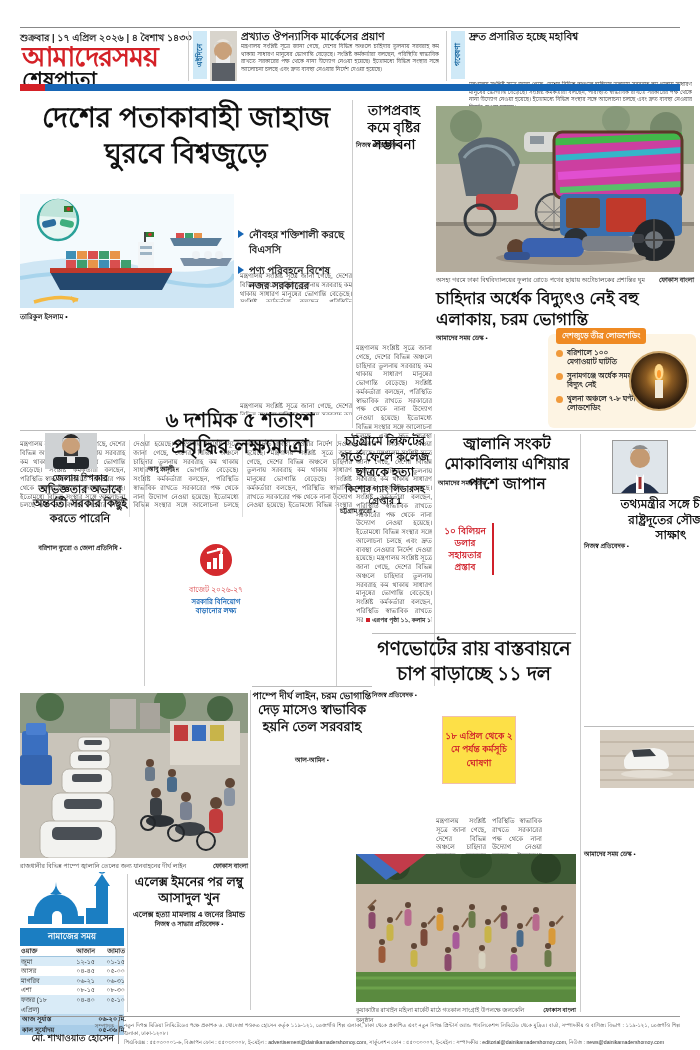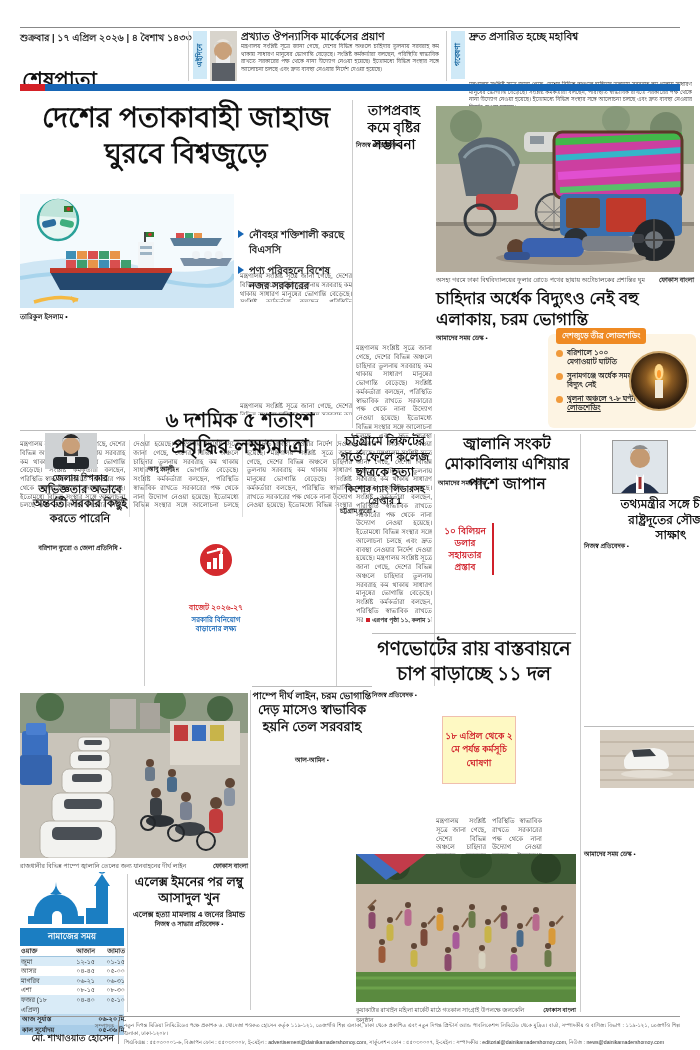--- a/index.html
+++ b/index.html
@@ -30,20 +30,21 @@
   .ptfoot span:last-child{text-align:right;}
 </style>
 </head>
 <body>
 
 <div id="page">
 
   <div class="abs hline" style="left:20px;top:27px;width:660px;background:#888;"></div>
   <div class="abs" style="left:20px;top:31px;font-size:9.5px;font-weight:bold;">শুক্রবার | ১৭ এপ্রিল ২০২৬ | ৪ বৈশাখ ১৪৩৩</div>
 
+  <div class="abs" style="left:22px;top:36px;font-size:27px;font-weight:bold;color:#d42127;letter-spacing:-1px;">আমাদেরসময়</div>
   <div class="abs" style="left:22px;top:64px;font-size:21px;font-weight:bold;color:#111;">শেষপাতা</div>
 
   <div class="abs vline" style="left:188px;top:31px;height:50px;"></div>
   <div class="abs vlabel" style="left:193px;top:31px;height:44px;">এইদিনে</div>
   <svg class="abs" style="left:210px;top:31px;" width="27" height="50">
     <rect width="27" height="50" fill="#d8d4cc"></rect>
     <circle cx="13" cy="20" r="9" fill="#c9a17b"></circle>
     <path d="M4,17 a9,9 0 0 1 18,0 l-2,-6 -14,0 Z" fill="#e9e6e0"></path>
     <path d="M6,24 q7,10 14,0 l0,8 -14,0 Z" fill="#eee"></path>
     <rect x="2" y="32" width="23" height="18" fill="#5a5f66"></rect>
@@ -190,21 +191,21 @@
       <div class="bullet-row" style="margin-bottom:4px;">
           <span class="box-dot"></span>
           <span style="font-size:7.3px;font-weight:bold;line-height:1.3;">বরিশালে ১০০ মেগাওয়াট ঘাটতি</span>
         </div>
       <div class="bullet-row" style="margin-bottom:4px;">
           <span class="box-dot"></span>
           <span style="font-size:7.3px;font-weight:bold;line-height:1.3;">সুনামগঞ্জে অর্ধেক সময় বিদ্যুৎ নেই</span>
         </div>
       <div class="bullet-row">
           <span class="box-dot"></span>
-          <span style="font-size:7.3px;font-weight:bold;line-height:1.3;text-decoration:underline;">খুলনা অঞ্চলে ৭-৮ ঘণ্টা লোডশেডিং</span>
+          <span style="font-size:7.3px;font-weight:bold;line-height:1.3;">খুলনা অঞ্চলে ৭-৮ ঘণ্টা লোডশেডিং</span>
         </div>
     </div>
     <svg style="position:absolute;right:6px;top:16px;" width="62" height="62" viewBox="0 0 62 62">
       <defs>
           <radialGradient id="cg" cx="50%" cy="45%">
             <stop offset="0%" stop-color="#f7b84a"></stop>
             <stop offset="45%" stop-color="#8a5a22"></stop>
             <stop offset="100%" stop-color="#2e1d0e"></stop>
           </radialGradient>
         </defs>
@@ -235,21 +236,21 @@
   <div class="abs byline" style="left:148px;top:464px;font-size:6.2px;">আবু আলী •</div>
 
   <div class="abs center" style="left:186px;top:540px;width:60px;height:92px;background:#fff;z-index:2;padding-top:2px;">
     <svg width="36" height="36" viewBox="0 0 36 36">
       <circle cx="18" cy="18" r="16" fill="#d42a2e"></circle>
       <rect x="9" y="20" width="4" height="7" fill="#fff"></rect>
         <rect x="15" y="16" width="4" height="11" fill="#fff"></rect>
         <rect x="21" y="12" width="4" height="15" fill="#fff"></rect>
       <path d="M9,11 L24,7 M24,7 l-5,0 m5,0 l-1,5" stroke="#fff" stroke-width="2" fill="none"></path>
     </svg>
-    <div style="font-size:7.5px;font-weight:bold;color:#d42a2e;margin-top:20px;">বাজেট ২০২৬-২৭</div>
+    <div style="font-size:7.5px;font-weight:normal;color:#d42a2e;margin-top:2px;">বাজেট ২০২৬-২৭</div>
     <div style="font-size:7px;font-weight:bold;color:#1766b5;line-height:1.25;margin-top:2px;">সরকারি বিনিয়োগ বাড়ানোর লক্ষ্য</div>
   </div>
 
   <div class="abs vline" style="left:336px;top:434px;height:252px;"></div>
 
   <div class="abs hl center" style="left:340px;top:434px;width:90px;font-size:12px;line-height:1.3;">চট্টগ্রামে লিফটের গর্তে ফেলে কলেজ ছাত্রকে হত্যা</div>
   <div class="abs hl center" style="left:340px;top:483px;width:90px;font-size:9px;line-height:1.35;">কিশোর গ্যাং লিডারসহ গ্রেপ্তার 1</div>
   <div class="abs byline" style="left:340px;top:506px;font-size:6.2px;">চট্টগ্রাম ব্যুরো •</div>
 
   <div class="abs vline" style="left:434px;top:434px;height:252px;"></div>
@@ -282,21 +283,21 @@
     <path d="M24,30 q4,-10 14,-11 l16,-1 q12,1 14,9 l1,8 q0,4 -5,4 l-36,0 q-4,0 -4,-5 Z" fill="#f4f4f1"></path>
     <path d="M32,20 l18,-1 6,7 -22,1 Z" fill="#3a3f44"></path>
     <ellipse cx="47" cy="44" rx="26" ry="4" fill="#e7e2d8" opacity="0.8"></ellipse>
   </svg>
   <div class="abs byline" style="left:584px;top:849px;font-size:6.2px;">আমাদের সময় ডেস্ক •</div>
 
   <div class="abs hline" style="left:372px;top:633px;width:204px;"></div>
   <div class="abs hl center" style="left:372px;top:637px;width:204px;font-size:19px;line-height:1.3;">গণভোটের রায় বাস্তবায়নে চাপ বাড়াচ্ছে ১১ দল</div>
   <div class="abs byline" style="left:372px;top:690px;font-size:6.2px;">নিজস্ব প্রতিবেদক •</div>
 
-  <div class="abs center" style="left:442px;top:716px;width:72px;height:66px;background:#fef9c3;border:1px solid #f0bfae;z-index:2;display:flex;align-items:center;">
+  <div class="abs center" style="left:442px;top:716px;width:72px;height:66px;background:#fde047;border:1px solid #f0bfae;z-index:2;display:flex;align-items:center;">
     <span style="font-size:9px;font-weight:bold;color:#d0202a;line-height:1.45;width:100%;padding:2px;">১৮ এপ্রিল থেকে ২ মে পর্যন্ত কর্মসূচি ঘোষণা</span>
   </div>
 
   <svg class="abs" style="left:356px;top:854px;" width="220" height="148" viewBox="0 0 220 148">
     <rect width="220" height="148" fill="#c9b9a8"></rect>
     <rect width="220" height="30" fill="#3e5a35"></rect>
     <circle cx="40" cy="12" r="14" fill="#2f4628"></circle>
       <circle cx="120" cy="8" r="16" fill="#33502c"></circle>
       <circle cx="190" cy="14" r="15" fill="#2c4326"></circle>
     <path d="M0,0 L70,0 L30,26 Z" fill="#3f6fc0"></path>

